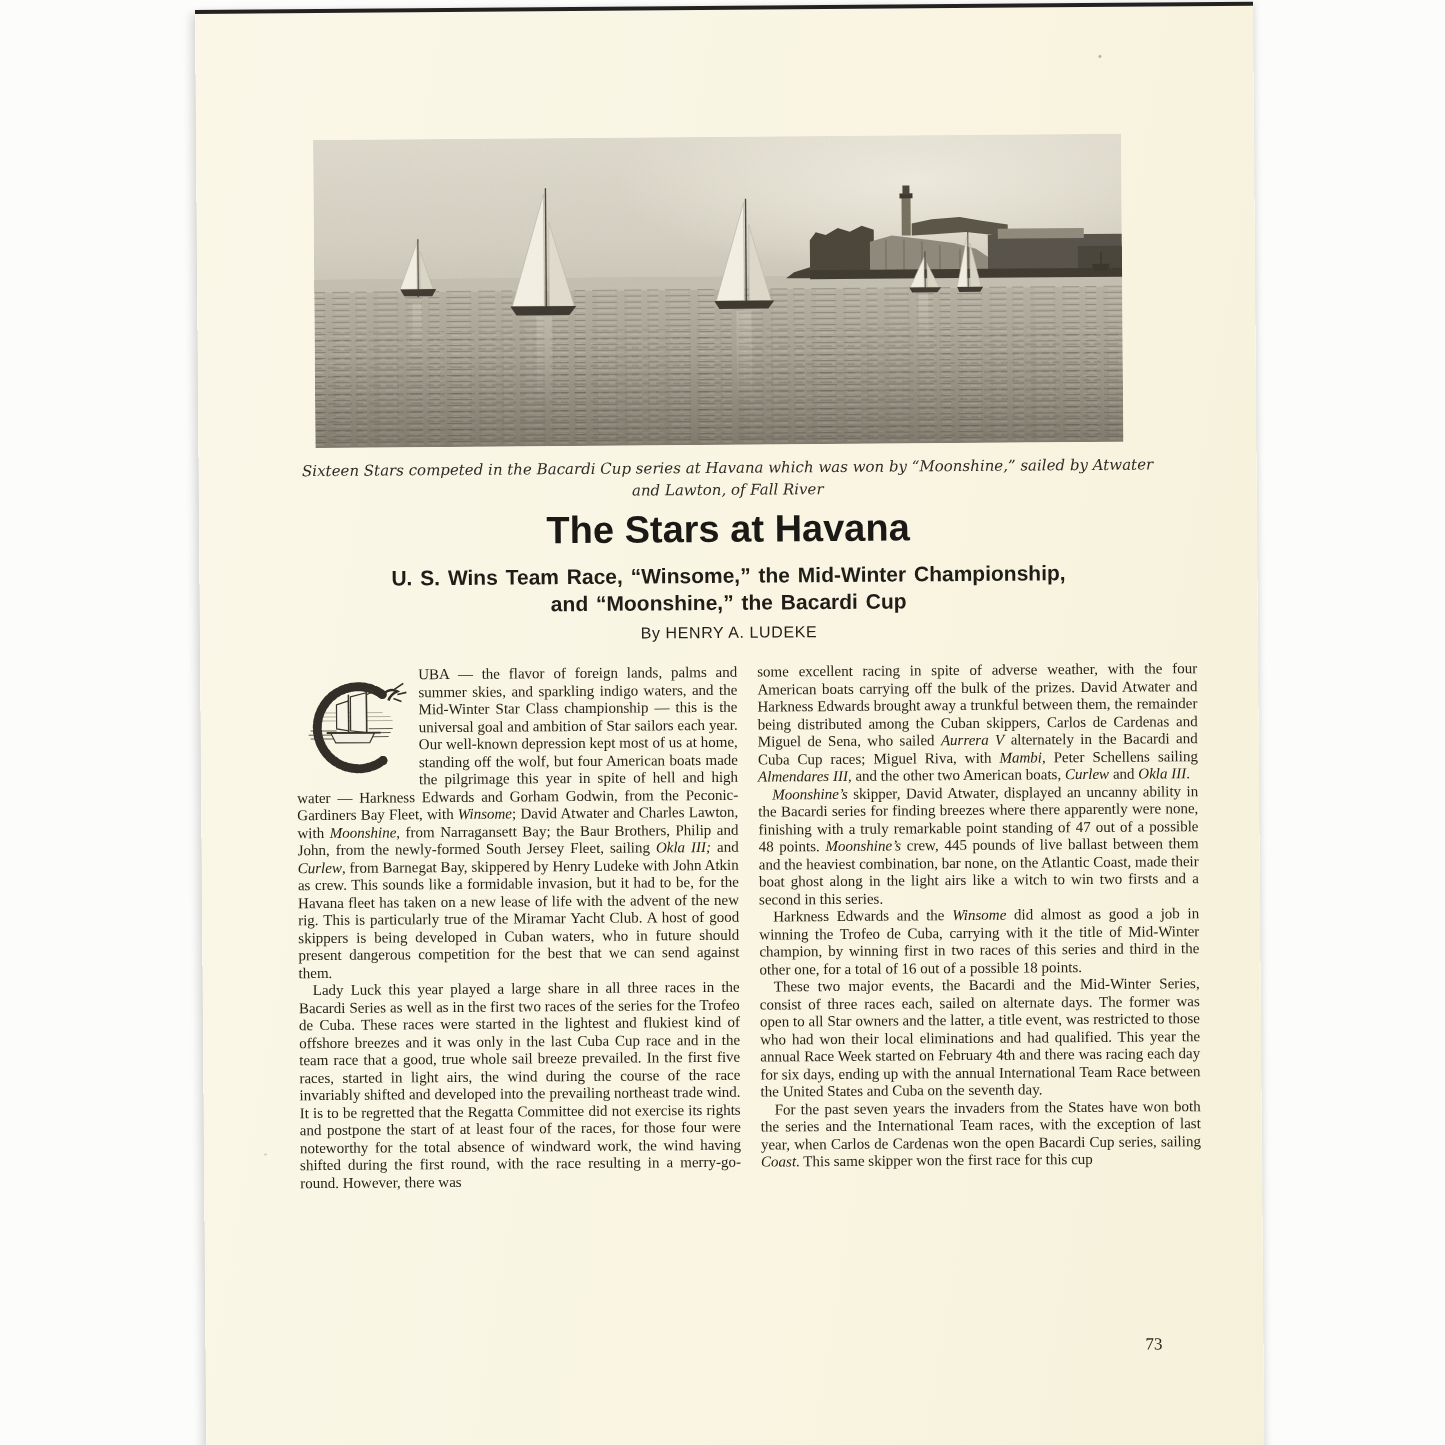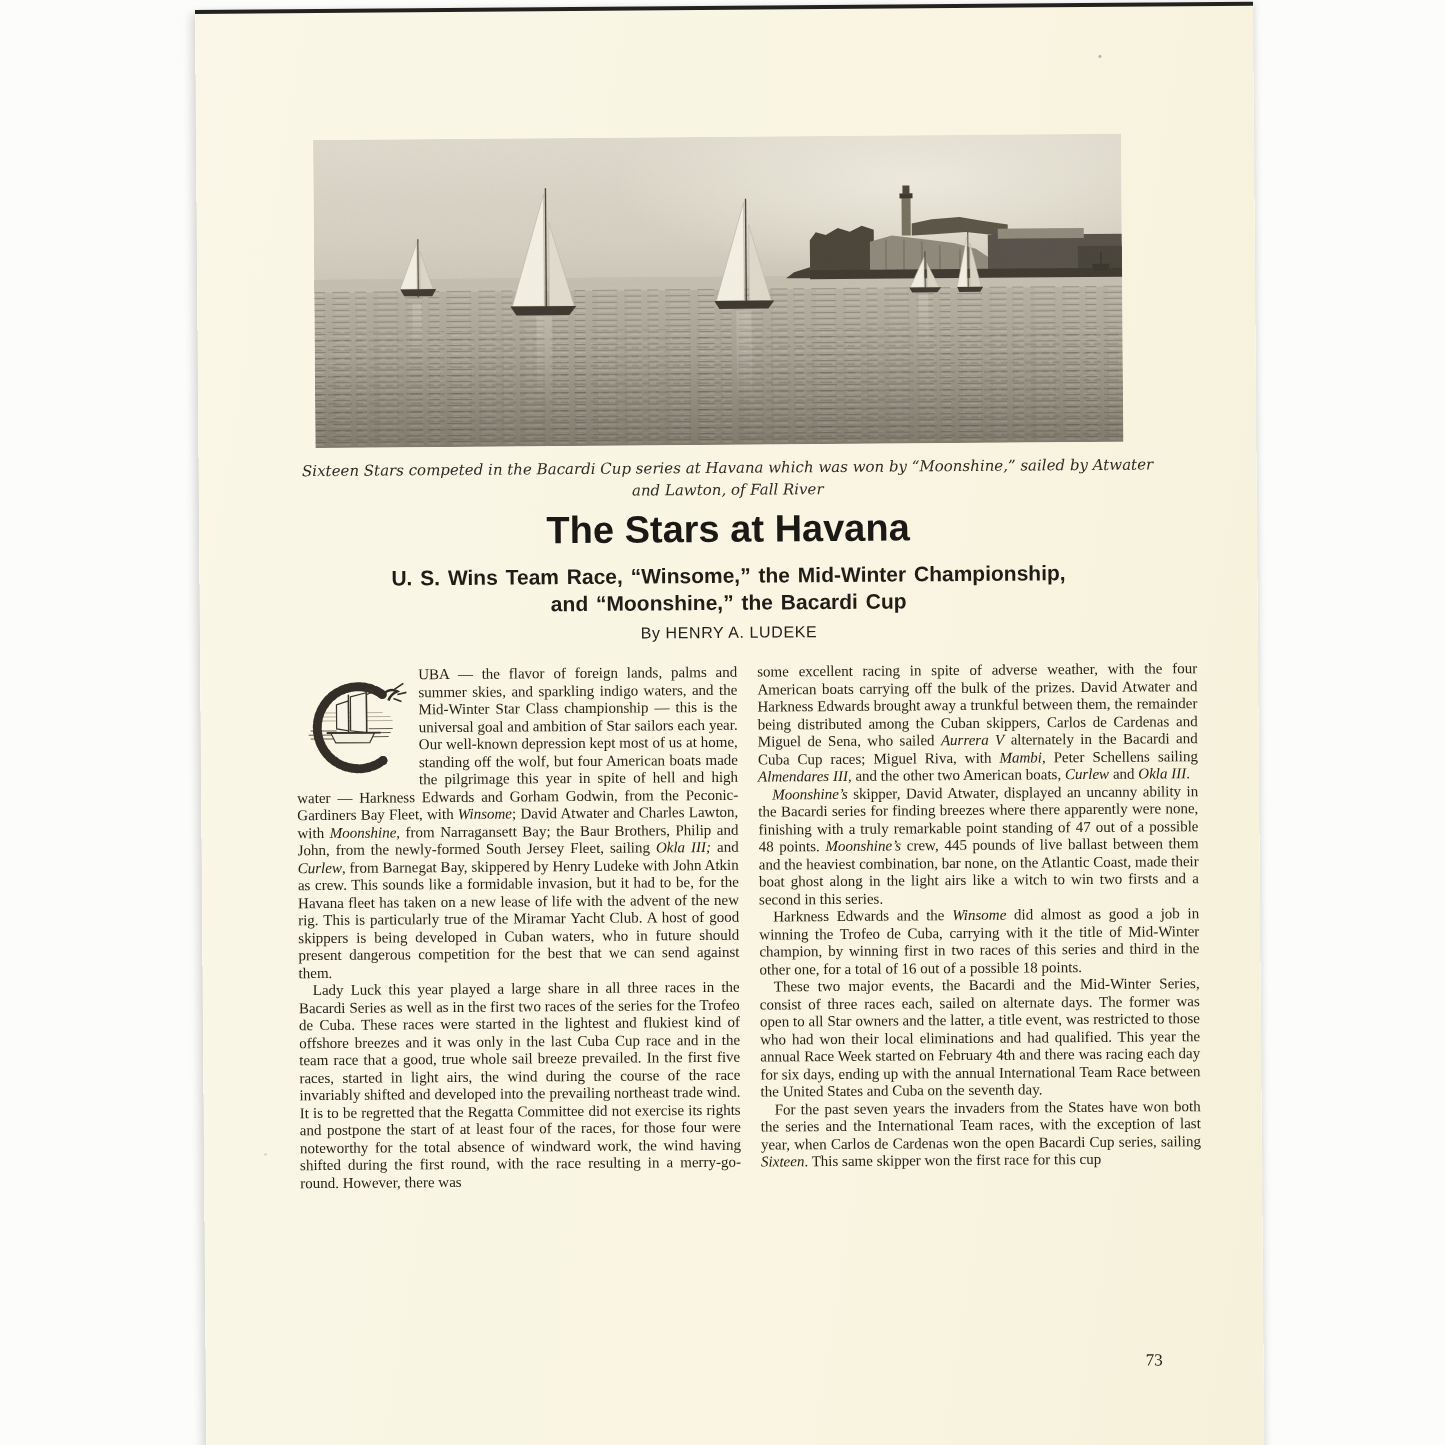--- a/index.html
+++ b/index.html
@@ -47,21 +47,21 @@
   }
   .col-left{width:441px;}
   .col-right{width:440px;}
   .col p{margin:0;}
   .col p.indent{text-indent:14px;}
   .dropcap{
     float:left;width:112px;height:118px;margin:2px 10px 2px 0;
   }
   .page-number{
     position:absolute;left:940px;top:1328px;
-    font-family:"Liberation Serif", serif;font-size:17px;color:#2a251e;margin-top:16px;
+    font-family:"Liberation Serif", serif;font-size:17px;color:#2a251e;
   }
   .speck{position:absolute;border-radius:50%;background:#b6b1a2;}
   .speck.s1{left:903px;top:48px;width:3px;height:3px;}
   .speck.s2{left:60px;top:1140px;width:3px;height:2px;opacity:.6;}
 </style>
 </head>
 <body>
 
 <div class="page">
 
@@ -217,21 +217,21 @@
         </svg>
       </div>
     <p class="body-p">UBA — the flavor of foreign lands, palms and summer skies, and sparkling indigo waters, and the Mid-Winter Star Class championship — this is the universal goal and ambition of Star sailors each year. Our well-known depression kept most of us at home, standing off the wolf, but four American boats made the pilgrimage this year in spite of hell and high water — Harkness Edwards and Gorham Godwin, from the Peconic-Gardiners Bay Fleet, with <i>Winsome</i>; David Atwater and Charles Lawton, with <i>Moonshine</i>, from Narragansett Bay; the Baur Brothers, Philip and John, from the newly-formed South Jersey Fleet, sailing <i>Okla III;</i> and <i>Curlew</i>, from Barnegat Bay, skippered by Henry Ludeke with John Atkin as crew. This sounds like a formidable invasion, but it had to be, for the Havana fleet has taken on a new lease of life with the advent of the new rig. This is particularly true of the Miramar Yacht Club. A host of good skippers is being developed in Cuban waters, who in future should present dangerous competition for the best that we can send against them.</p>
         <p class="body-p indent">Lady Luck this year played a large share in all three races in the Bacardi Series as well as in the first two races of the series for the Trofeo de Cuba. These races were started in the lightest and flukiest kind of offshore breezes and it was only in the last Cuba Cup race and in the team race that a good, true whole sail breeze prevailed. In the first five races, started in light airs, the wind during the course of the race invariably shifted and developed into the prevailing northeast trade wind. It is to be regretted that the Regatta Committee did not exercise its rights and postpone the start of at least four of the races, for those four were noteworthy for the total absence of windward work, the wind having shifted during the first round, with the race resulting in a merry-go-round. However, there was</p>
       </div>
     <div class="col col-right">
         <p class="body-p">some excellent racing in spite of adverse weather, with the four American boats carrying off the bulk of the prizes. David Atwater and Harkness Edwards brought away a trunkful between them, the remainder being distributed among the Cuban skippers, Carlos de Cardenas and Miguel de Sena, who sailed <i>Aurrera V</i> alternately in the Bacardi and Cuba Cup races; Miguel Riva, with <i>Mambi</i>, Peter Schellens sailing <i>Almendares III</i>, and the other two American boats, <i>Curlew</i> and <i>Okla III</i>.</p>
         <p class="body-p indent"><i>Moonshine’s</i> skipper, David Atwater, displayed an uncanny ability in the Bacardi series for finding breezes where there apparently were none, finishing with a truly remarkable point standing of 47 out of a possible 48 points. <i>Moonshine’s</i> crew, 445 pounds of live ballast between them and the heaviest combination, bar none, on the Atlantic Coast, made their boat ghost along in the light airs like a witch to win two firsts and a second in this series.</p>
         <p class="body-p indent">Harkness Edwards and the <i>Winsome</i> did almost as good a job in winning the Trofeo de Cuba, carrying with it the title of Mid-Winter champion, by winning first in two races of this series and third in the other one, for a total of 16 out of a possible 18 points.</p>
         <p class="body-p indent">These two major events, the Bacardi and the Mid-Winter Series, consist of three races each, sailed on alternate days. The former was open to all Star owners and the latter, a title event, was restricted to those who had won their local eliminations and had qualified. This year the annual Race Week started on February 4th and there was racing each day for six days, ending up with the annual International Team Race between the United States and Cuba on the seventh day.</p>
-        <p class="body-p indent">For the past seven years the invaders from the States have won both the series and the International Team races, with the exception of last year, when Carlos de Cardenas won the open Bacardi Cup series, sailing <i>Sixteen</i>. This same skipper won the first race for this cup</p>
+        <p class="body-p indent">For the past seven years the invaders from the States have won both the series and the International Team races, with the exception of last year, when Carlos de Cardenas won the open Bacardi Cup series, sailing <i>Coast</i>. This same skipper won the first race for this cup</p>
       </div>
   </div>
 
   <div class="page-number">73</div>
 
   <div class="speck s1"></div>
   <div class="speck s2"></div>
 </div>
 
 </body></html>

